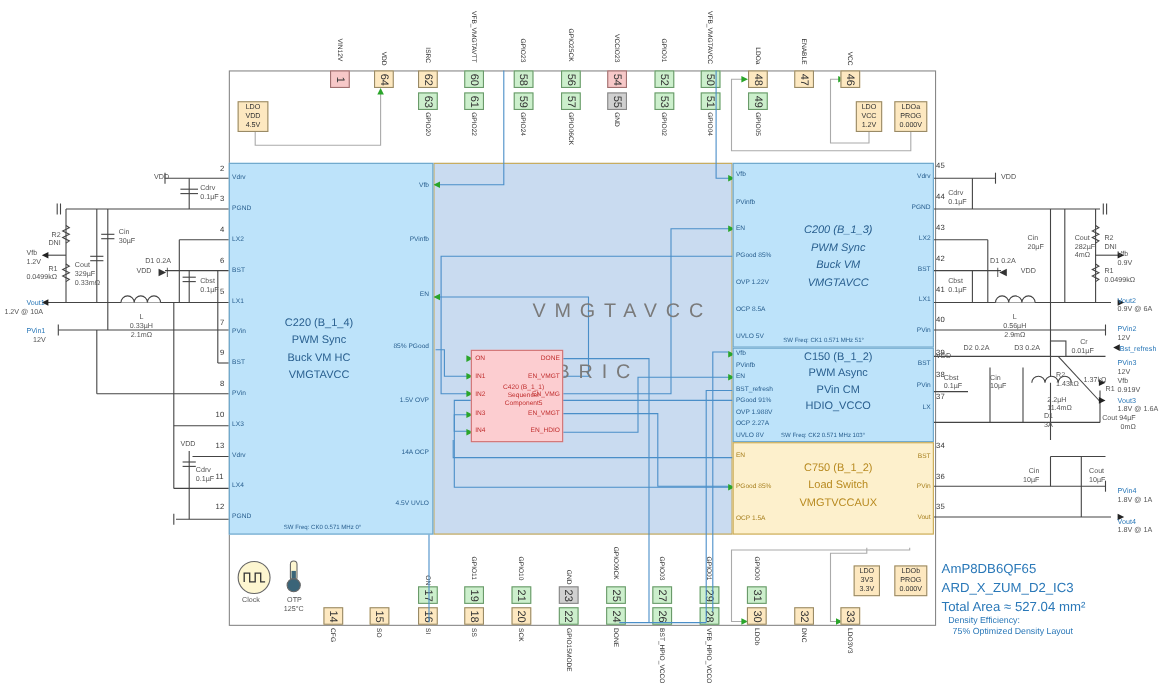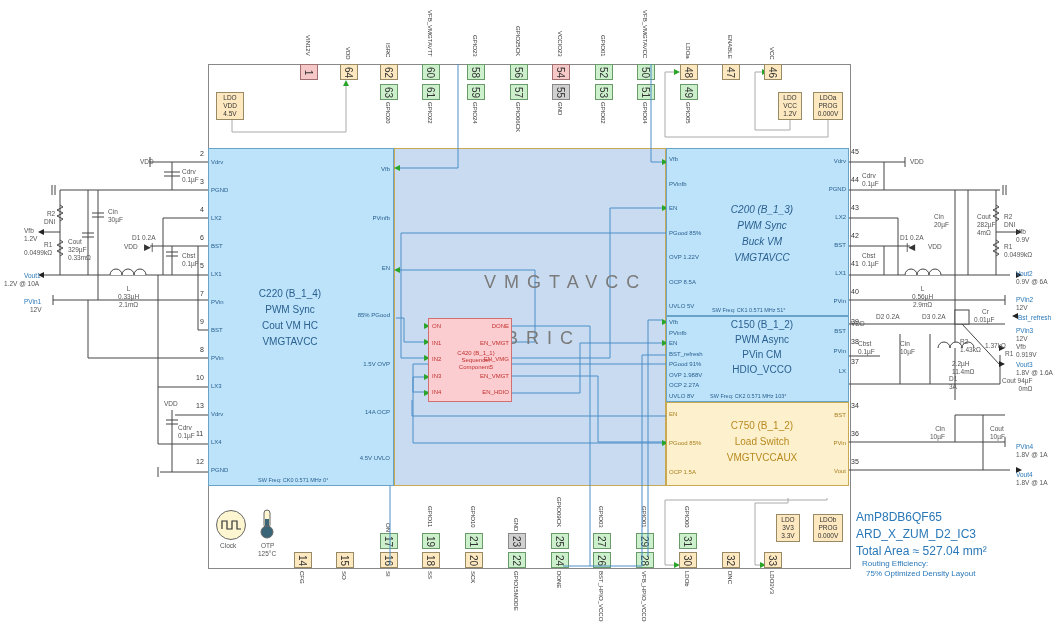--- a/index.html
+++ b/index.html
@@ -397,21 +397,21 @@
     <polygon points="430,393 424,390 424,396"></polygon>
   </g>
 </svg>
 <div class="fabric-word" style="left:484px;top:272px;">VMGTAVCC</div>
 <div class="fabric-word" style="left:506px;top:328px;">BRIC</div>
 
 <div class="block b-blue" style="left:208px;top:148px;width:186px;height:338px;"></div>
 <div id="c220-title" class="title blue" style="left:240px;top:286px;width:100px;">
     <div>C220 (B_1_4)</div>
     <div>PWM Sync</div>
-    <div>Cout VM HC</div>
+    <div>Buck VM HC</div>
     <div>VMGTAVCC</div>
   </div>
 <div id="c220-left">
     <div class="pnum" style="left: 200px; top: 150px;">2</div>
     <div class="sig blue" style="left: 211px; top: 159px;">Vdrv</div>
     <div class="pnum" style="left: 200px; top: 178px;">3</div>
     <div class="sig blue" style="left: 211px; top: 187px;">PGND</div>
     <div class="pnum" style="left: 200px; top: 206px;">4</div>
     <div class="sig blue" style="left: 211px; top: 215px;">LX2</div>
     <div class="pnum" style="left: 200px; top: 234px;">6</div>
@@ -701,14 +701,14 @@
     <div style="color:#555;">1.8V @ 1A</div>
   </div>
 <div class="netlbl" style="left:1016px;top:471px;">
     <div style="color:#2a78b8;">Vout4</div>
     <div style="color:#555;">1.8V @ 1A</div>
   </div>
 
 <div class="info" style="left:856px;top:510px;font-size:12px;">AmP8DB6QF65</div>
 <div class="info" style="left:856px;top:527px;font-size:12px;">ARD_X_ZUM_D2_IC3</div>
 <div class="info" style="left:856px;top:544px;font-size:12px;">Total Area ≈ 527.04 mm²</div>
-<div class="info" style="left:862px;top:559px;font-size:8px;">Routing Efficiency:</div>
+<div class="info" style="left:862px;top:559px;font-size:8px;">Density Efficiency:</div>
 <div class="info" style="left:866px;top:569px;font-size:8px;">75% Optimized Density Layout</div>
 
 </body></html>

